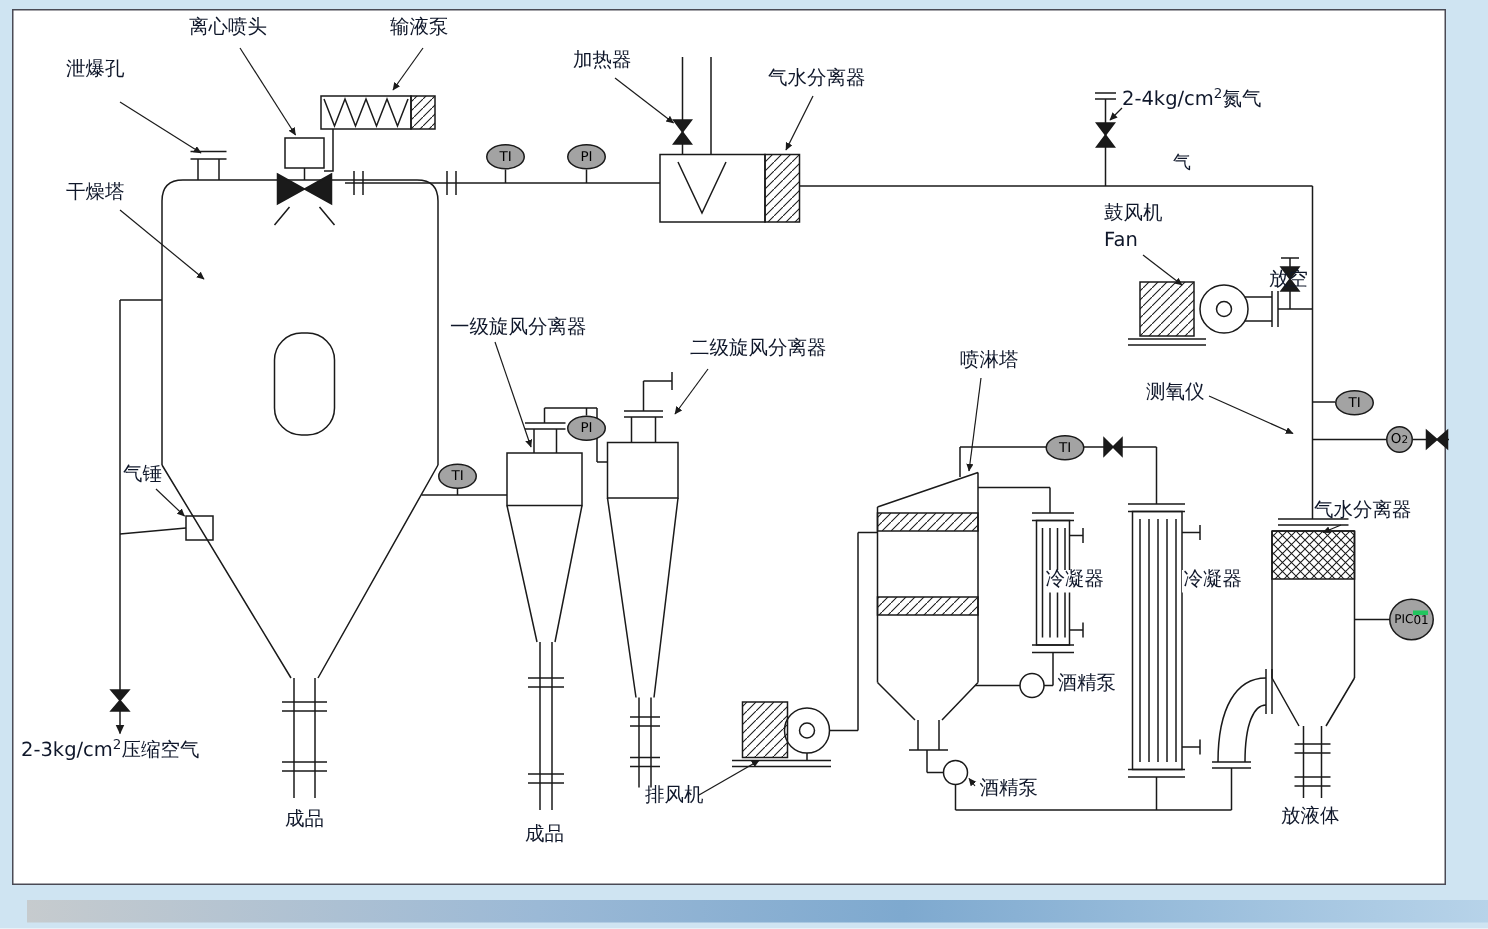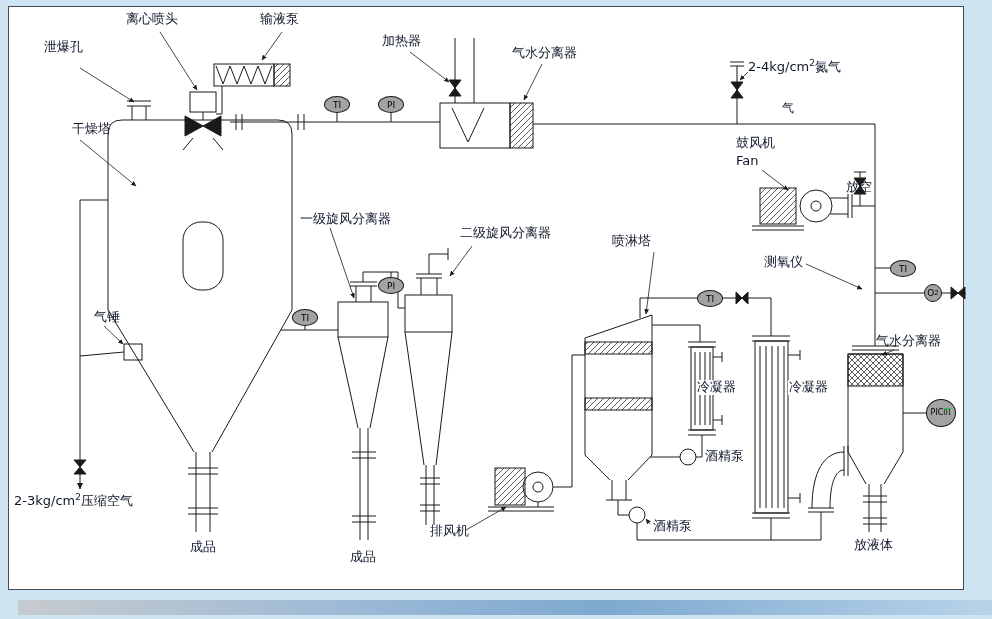--- a/index.html
+++ b/index.html
@@ -217,34 +217,34 @@
         <path d="M104,326 L123,344" marker-end="url(#arr)"></path>
         <path d="M466,530 L506,507" marker-end="url(#arr)"></path>
         <path d="M650,524 L646,519" marker-end="url(#arr)"></path>
       </g>
     </g>
   </svg>
 
   <div class="lbl" style="left:126px;top:12px;">离心喷头</div>
   <div class="lbl" style="left:260px;top:12px;">输液泵</div>
   <div class="lbl" style="left:44px;top:40px;">泄爆孔</div>
-  <div class="lbl" style="left:44px;top:122px;margin-left:28px;">干燥塔</div>
+  <div class="lbl" style="left:44px;top:122px;">干燥塔</div>
   <div class="lbl" style="left:382px;top:34px;">加热器</div>
   <div class="lbl" style="left:512px;top:46px;">气水分离器</div>
   <div class="lbl" style="left:748px;top:58px;"><span>2-4kg/cm</span><sup>2</sup><span>氮气</span></div>
   <div class="lbl" style="left:736px;top:136px;">鼓风机</div>
   <div class="lbl" style="left:736px;top:154px;">Fan</div>
   <div class="lbl" style="left:846px;top:152px;margin-top:28px;">放空</div>
   <div class="lbl" style="left:782px;top:102px;font-size:12px;">气</div>
   <div class="lbl" style="left:288px;top:212px;margin-left:12px;">一级旋风分离器</div>
   <div class="lbl" style="left:460px;top:226px;">二级旋风分离器</div>
-  <div class="lbl" style="left:612px;top:234px;">喷淋塔</div>
+  <div class="lbl" style="left:640px;top:234px;">喷淋塔</div>
   <div class="lbl" style="left:764px;top:255px;">测氧仪</div>
   <div class="lbl" style="left:876px;top:334px;">气水分离器</div>
-  <div class="lbl" style="left:82px;top:310px;margin-left:12px;">气锤</div>
+  <div class="lbl" style="left:82px;top:310px;">气锤</div>
   <div class="lbl bg" style="left:696px;top:380px;">冷凝器</div>
   <div class="lbl bg" style="left:788px;top:380px;">冷凝器</div>
   <div class="lbl bg" style="left:704px;top:449px;">酒精泵</div>
   <div class="lbl bg" style="left:652px;top:519px;">酒精泵</div>
   <div class="lbl" style="left:14px;top:492px;"><span>2-3kg/cm</span><sup>2</sup><span>压缩空气</span></div>
   <div class="lbl" style="left:190px;top:540px;">成品</div>
   <div class="lbl" style="left:350px;top:550px;">成品</div>
   <div class="lbl" style="left:430px;top:524px;">排风机</div>
   <div class="lbl" style="left:854px;top:538px;">放液体</div>
 
@@ -254,18 +254,18 @@
   <div class="bubble" style="left:378px;top:277px;width:26px;height:17px;">PI</div>
   <div class="bubble" style="left:697px;top:290px;width:26px;height:17px;">TI</div>
   <div class="bubble" style="left:890px;top:260px;width:26px;height:17px;">TI</div>
   <div class="bubble" style="left:924px;top:284px;width:18px;height:18px;">
       <span>O</span>
       <sub>2</sub>
     </div>
   <div class="bubble" style="left:926px;top:399px;width:30px;height:28px;">
     <span class="stack">
         <span>PIC</span>
-        <span style="border-top:1px solid #22c55e;width:100%;text-align:center;font-family:Liberation Serif, serif;">01</span>
+        <span style="border-top:3px solid #22c55e;width:100%;text-align:center;">01</span>
       </span>
   </div>
 
   <div class="bar"></div>
 </div>
 
 </body></html>

